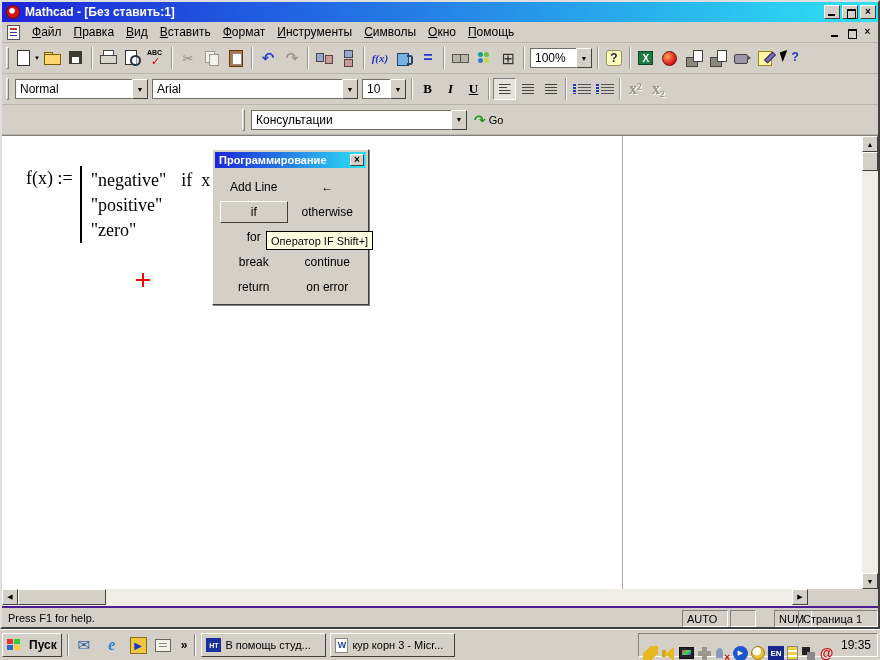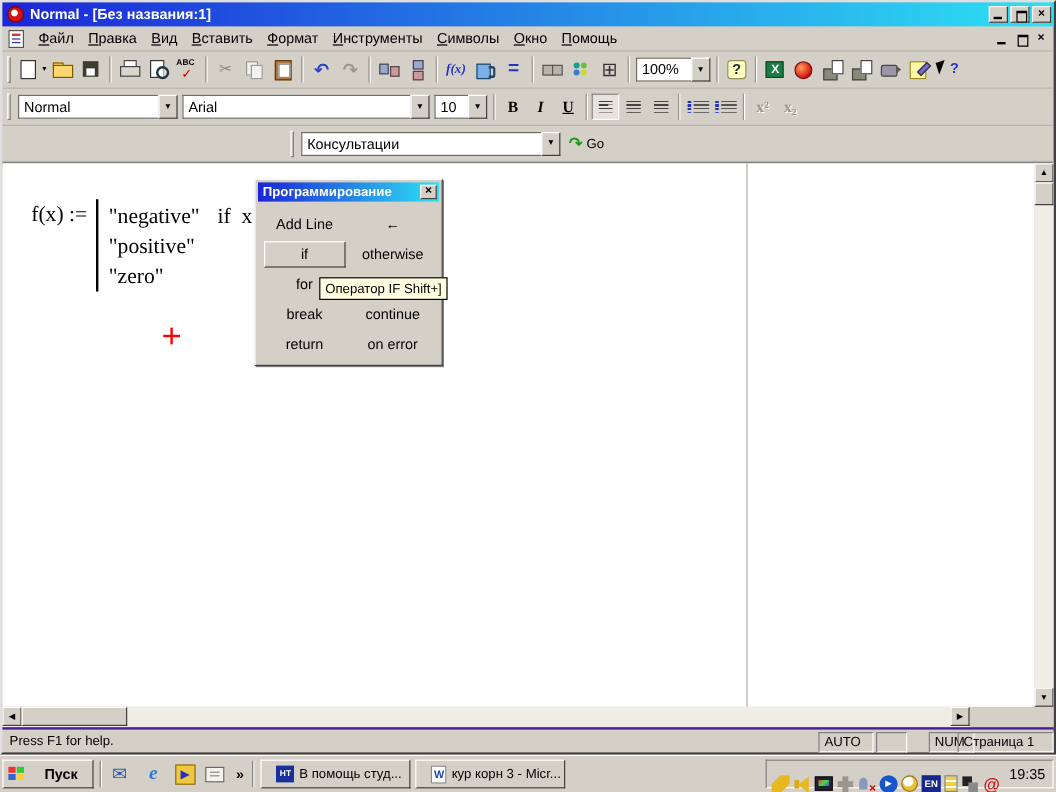--- a/index.html
+++ b/index.html
@@ -86,21 +86,21 @@
   .ic-ctxhelp .q { position:absolute; right:1px; top:2px; font-size:12px; font-weight:bold; color:#2233cc; }
 
   
   .fmt-btn { width:23px; height:22px; display:flex; align-items:center; justify-content:center; font-family:"Liberation Serif",serif; font-size:13px; font-weight:bold; }
   .fmt-btn.it { font-style:italic; } .fmt-btn.un { text-decoration:underline; }
   .fmt-btn.pressed { border:1px solid; border-color:#808080 #fff #fff #808080; background:#e6e3dc; }
   .bars { width:12px; height:10px; background:repeating-linear-gradient(#444 0 1px, transparent 1px 3px); }
   .bars.l { clip-path:polygon(0 0,100% 0,100% 30%,70% 30%,70% 60%,100% 60%,100% 100%,0 100%); }
   .ic-list { width:13px; height:10px; background:repeating-linear-gradient(#555 0 1px, transparent 1px 3px); position:relative; margin-left:5px; }
   .ic-list::before { content:""; position:absolute; left:-5px; top:0; width:3px; height:10px; background:repeating-linear-gradient(#2233bb 0 2px, transparent 2px 3px); }
-  .disabled-txt { color:#9a968c; text-shadow:1px 1px 0 #fff; font-size:13px; font-weight:bold; }
+  .disabled-txt { color:#9a968c; text-shadow:1px 1px 0 #fff; font-size:16px; font-weight:bold; }
 
   .gobtn { display:flex; align-items:center; gap:3px; height:22px; padding:0 5px; }
   .goarrow { color:#1a9a1a; font-size:14px; font-weight:bold; }
 
   
   .docarea { flex:1 1 auto; position:relative; background:#d4d0c8; border-top:1px solid #808080; overflow:hidden; }
   .sheet { position:absolute; left:0; top:0; right:16px; bottom:17px; background:#fff; overflow:hidden; }
   .pageline { position:absolute; left:620px; top:0; bottom:0; width:1px; background:#b0aca4; }
 
   .math-expr { position:absolute; left:24px; top:30px; font-family:"Liberation Serif","DejaVu Serif",serif; font-size:18px; display:flex; align-items:flex-start; }
@@ -136,33 +136,33 @@
   .hscroll { padding:0; } .hscroll .right-end { margin-left:auto; }
 
   
   .statusbar { height:21px; flex:0 0 auto; display:flex; align-items:center; position:relative; border-top:2px solid #4c1d95; }
   .status-msg { margin-left:6px; font-size:11px; }
   .spanel { position:absolute; top:2px; height:17px; display:flex; align-items:center; padding:0 4px; font-size:11px; }
   .sp-auto { left:680px; width:46px; } .sp-blank { left:728px; width:26px; } .sp-num { left:772px; width:38px; } .sp-page { left:796px; width:80px; }
 
   
   .taskbar { position:absolute; left:0; top:629px; width:880px; height:31px; background:#d4d0c8; border-top:1px solid #fff; display:flex; align-items:center; padding:0 2px; }
-  .startbtn { height:24px; padding:0 12px 0 4px; display:flex; align-items:center; gap:16px; font-weight:bold; font-size:12px; flex:0 0 auto; }
+  .startbtn { height:24px; padding:0 4px 0 4px; display:flex; align-items:center; gap:8px; font-weight:bold; font-size:12px; flex:0 0 auto; }
   .winflag { width:14px; height:12px; display:grid; grid-template-columns:6px 6px; grid-template-rows:5px 5px; gap:1px; }
   .winflag i { display:block; } .winflag .r{background:#e33;} .winflag .g{background:#3c3;} .winflag .b{background:#36c;} .winflag .y{background:#fc3;}
   .qlsep { width:0; height:22px; border-left:1px solid #808080; border-right:1px solid #fff; margin:0 5px; }
   .ql { display:flex; align-items:center; gap:8px; flex:0 0 auto; }
   .qlicon { width:20px; height:20px; display:flex; align-items:center; justify-content:center; }
   .ql-mail { color:#2a5caa; font-size:15px; }
   .ql-ie { color:#2a7fd4; font-size:16px; font-weight:bold; font-style:italic; font-family:"Liberation Serif",serif; }
   .ql-play { width:17px; height:17px; background:#f0c840; color:#2233cc; font-size:10px; display:flex; align-items:center; justify-content:center; border:1px solid #8a6d1e; }
   .ql-desk { width:16px; height:13px; background:#f4f2ea; border:1px solid #666; position:relative; }
   .ql-desk::after { content:""; position:absolute; left:3px; top:3px; width:8px; height:1px; background:#888; box-shadow:0 3px 0 #888; }
   .chev { font-weight:bold; font-size:12px; margin:0 2px; }
-  .taskbtn { height:24px; width:125px; margin-right:4px; display:flex; align-items:center; gap:4px; padding:0 12px; font-size:11px; white-space:nowrap; overflow:hidden; flex:0 0 auto; }
+  .taskbtn { height:24px; width:125px; margin-right:4px; display:flex; align-items:center; gap:4px; padding:0 4px; font-size:11px; white-space:nowrap; overflow:hidden; flex:0 0 auto; }
   .taskbtn.active { border-color:#808080 #fff #fff #808080; background:#ecebe4; font-weight:bold; }
   .nticon { width:15px; height:14px; background:#1a2f9e; color:#fff; font-size:7px; font-weight:bold; display:flex; align-items:center; justify-content:center; flex:0 0 auto; }
   .mcicon { width:14px; height:14px; border-radius:50%; background:radial-gradient(circle at 42% 40%, #fff 0 24%, #d41212 32%); border:1px solid #7a0606; flex:0 0 auto; }
   .wicon { width:13px; height:15px; background:#fff; border:1px solid #888; color:#2244aa; font-size:9px; font-weight:bold; display:flex; align-items:center; justify-content:center; flex:0 0 auto; }
   .tray { height:24px; margin-left:auto; display:flex; align-items:center; gap:3px; padding:0 6px 0 4px; flex:0 0 auto; }
   .trayicon { width:15px; height:15px; position:relative; display:flex; align-items:center; justify-content:center; flex:0 0 auto;margin-top:16px; }
   .tr-brush { background:linear-gradient(135deg, transparent 25%, #e8b820 25% 75%, transparent 75%); }
   .tr-vol::before { content:""; position:absolute; left:1px; top:4px; width:4px; height:7px; background:#d8a818; }
   .tr-vol::after { content:""; position:absolute; left:4px; top:1px; border-top:7px solid transparent; border-bottom:7px solid transparent; border-right:9px solid #e8b820; }
   .tr-disp { width:15px; height:12px; background:#223; border:1px solid #111; }
@@ -181,21 +181,21 @@
   .clock { font-size:12px; margin-left:4px; }
 </style>
 </head>
 <body>
 
 <div id="screen">
   <div id="appwin">
 
     <div class="titlebar">
       <span class="appicon"></span>
-      <span class="ttext">Normal - [Без названия:1]</span>
+      <span class="ttext">Mathcad - [Без ставить:1]</span>
       <span class="winbtns">
         <span class="wbtn raised min"></span>
         <span class="wbtn raised rest"></span>
         <span class="wbtn raised">×</span>
       </span>
     </div>
 
     <div class="menubar">
       <span class="mdiicon"></span>
       <span class="menu-item"><u>Ф</u>айл</span>

